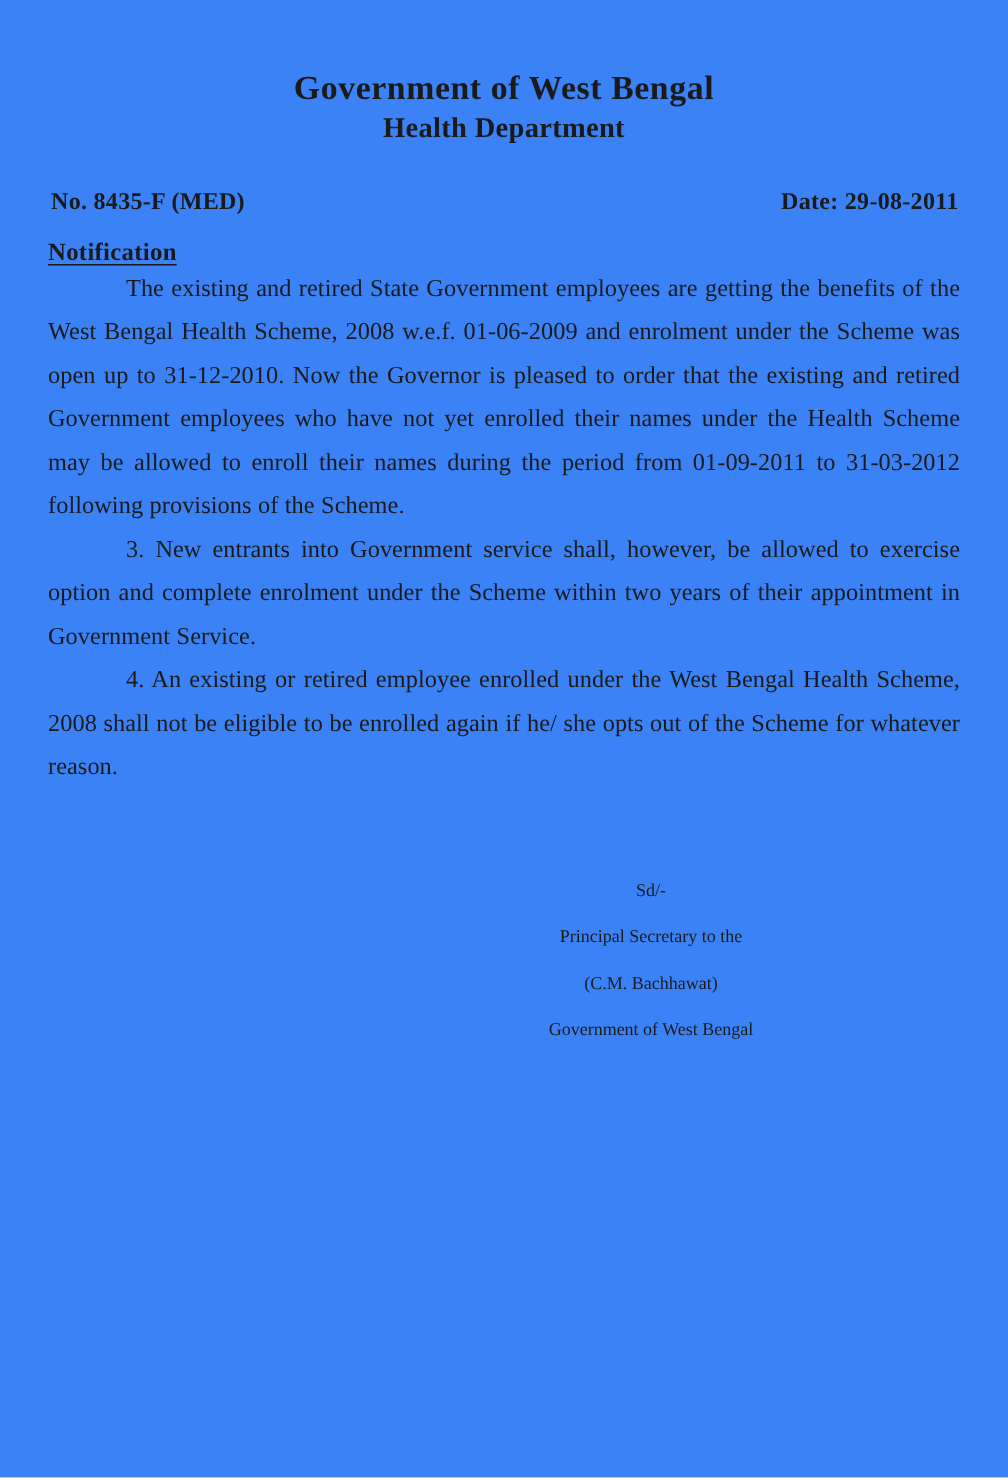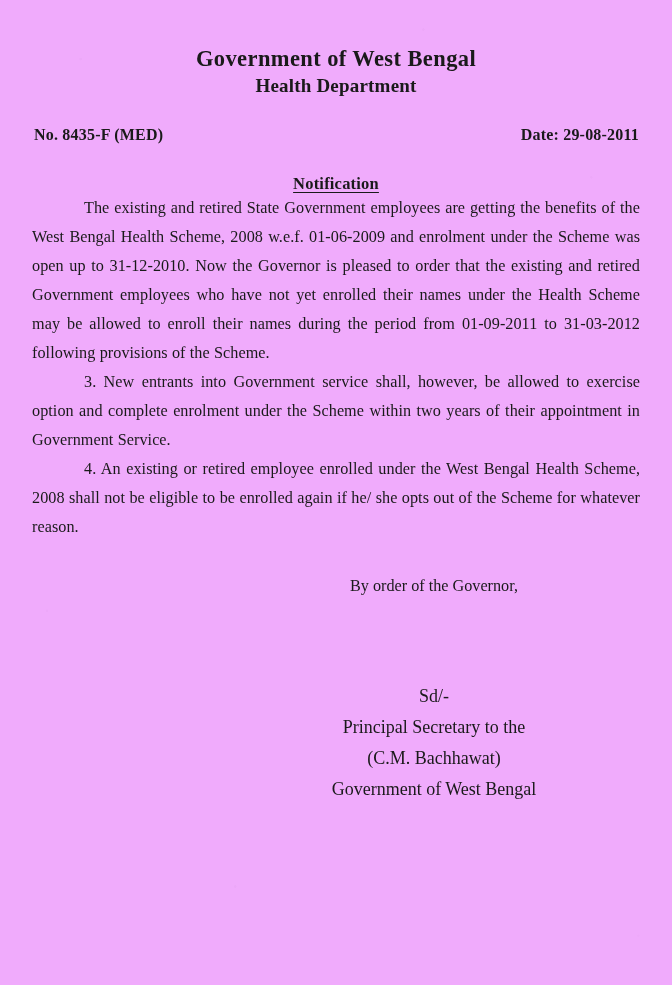--- a/index.html
+++ b/index.html
@@ -4,21 +4,21 @@
 <style>
   html, body {
     margin: 0;
     padding: 0;
     background: #ffffff;
   }
   .page {
     position: relative;
     width: 672px;
     height: 985px;
-    background: #f0abfc;
+    background: #3b82f6;
     overflow: hidden;
     font-family: "Liberation Serif", "DejaVu Serif", serif;
     color: #1a1a1a;
   }
   
   .paper-noise {
     position: absolute;
     inset: 0;
     pointer-events: none;
     background:
@@ -72,22 +72,22 @@
     font-size: 16px;
     font-weight: bold;
     letter-spacing: 0.2px;
     gap: 28px;
   }
   .refrow .memo-no { padding-left: 2px; }
   .refrow .memo-date { padding-right: 1px; }
 
   
   .doc-title-wrap {
-    text-align: center;
-    margin-top: 30px;
+    text-align: left;
+    margin-top: 14px;
   }
   .doc-title {
     display: inline-block;
     font-size: 16.5px;
     font-weight: bold;
     text-decoration: underline;
     text-underline-offset: 3px;
     letter-spacing: 0.2px;
   }
 
@@ -111,23 +111,23 @@
     text-align: center;
     font-size: 16.2px;
     line-height: 29px;
   }
   .closing-inner {
     display: inline-block;
     min-width: 232px;
     margin-left: 196px;
   }
   .sig-block {
-    margin-top: 80px;
+    margin-top: 52px;
     text-align: center;
-    font-size: 18px;
+    font-size: 12px;
     line-height: 31px;
   }
   .sig-inner {
     display: inline-block;
     min-width: 232px;
     margin-left: 196px;
   }
   .sig-line { white-space: nowrap; }
 </style>
 </head>
@@ -151,23 +151,20 @@
     <div class="doc-title-wrap">
       <span class="doc-title">Notification</span>
     </div>
 
     <div class="body-block">
       <p class="para">The existing and retired State Government employees are getting the benefits of the West Bengal Health Scheme, 2008 w.e.f. 01-06-2009 and enrolment under the Scheme was open up to 31-12-2010. Now the Governor is pleased to order that the existing and retired Government employees who have not yet enrolled their names under the Health Scheme may be allowed to enroll their names during the period from 01-09-2011 to 31-03-2012 following provisions of the Scheme.</p>
       <p class="para">3. New entrants into Government service shall, however, be allowed to exercise option and complete enrolment under the Scheme within two years of their appointment in Government Service.</p>
       <p class="para">4. An existing or retired employee enrolled under the West Bengal Health Scheme, 2008 shall not be eligible to be enrolled again if he/ she opts out of the Scheme for whatever reason.</p>
     </div>
 
-    <div class="closing">
-      <div class="closing-inner">By order of the Governor,</div>
-    </div>
 
     <div class="sig-block">
       <div class="sig-inner">
         <div class="sig-line">Sd/-</div>
         <div class="sig-line">Principal Secretary to the</div>
         <div class="sig-line">(C.M. Bachhawat)</div>
         <div class="sig-line">Government of West Bengal</div>
       </div>
     </div>
 

